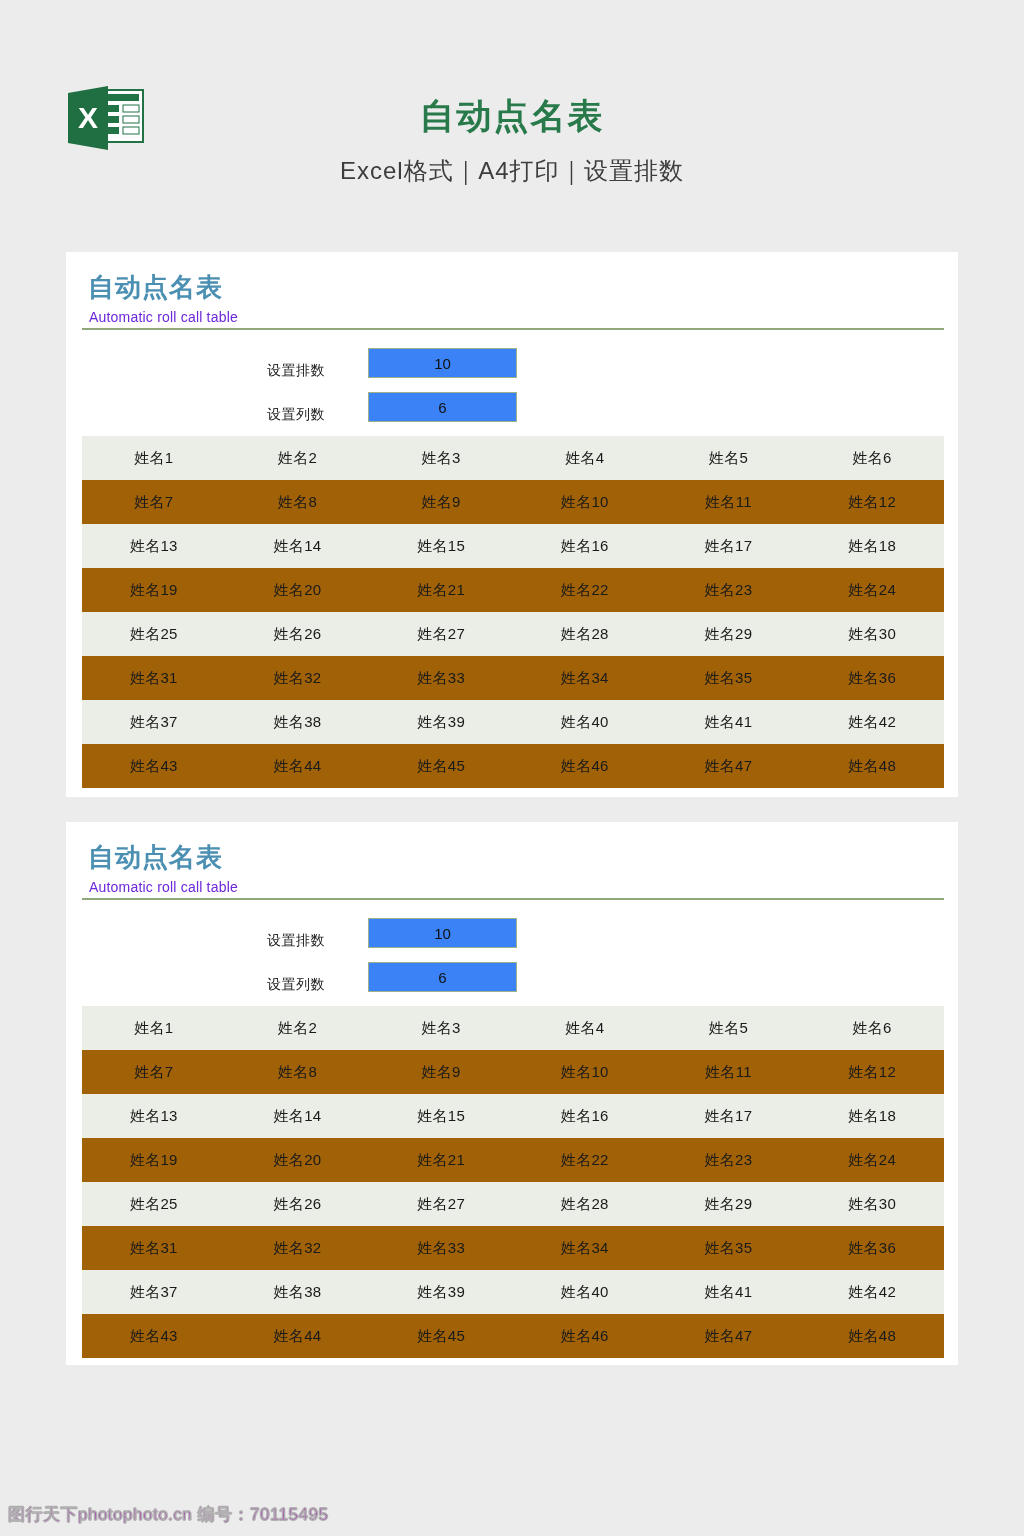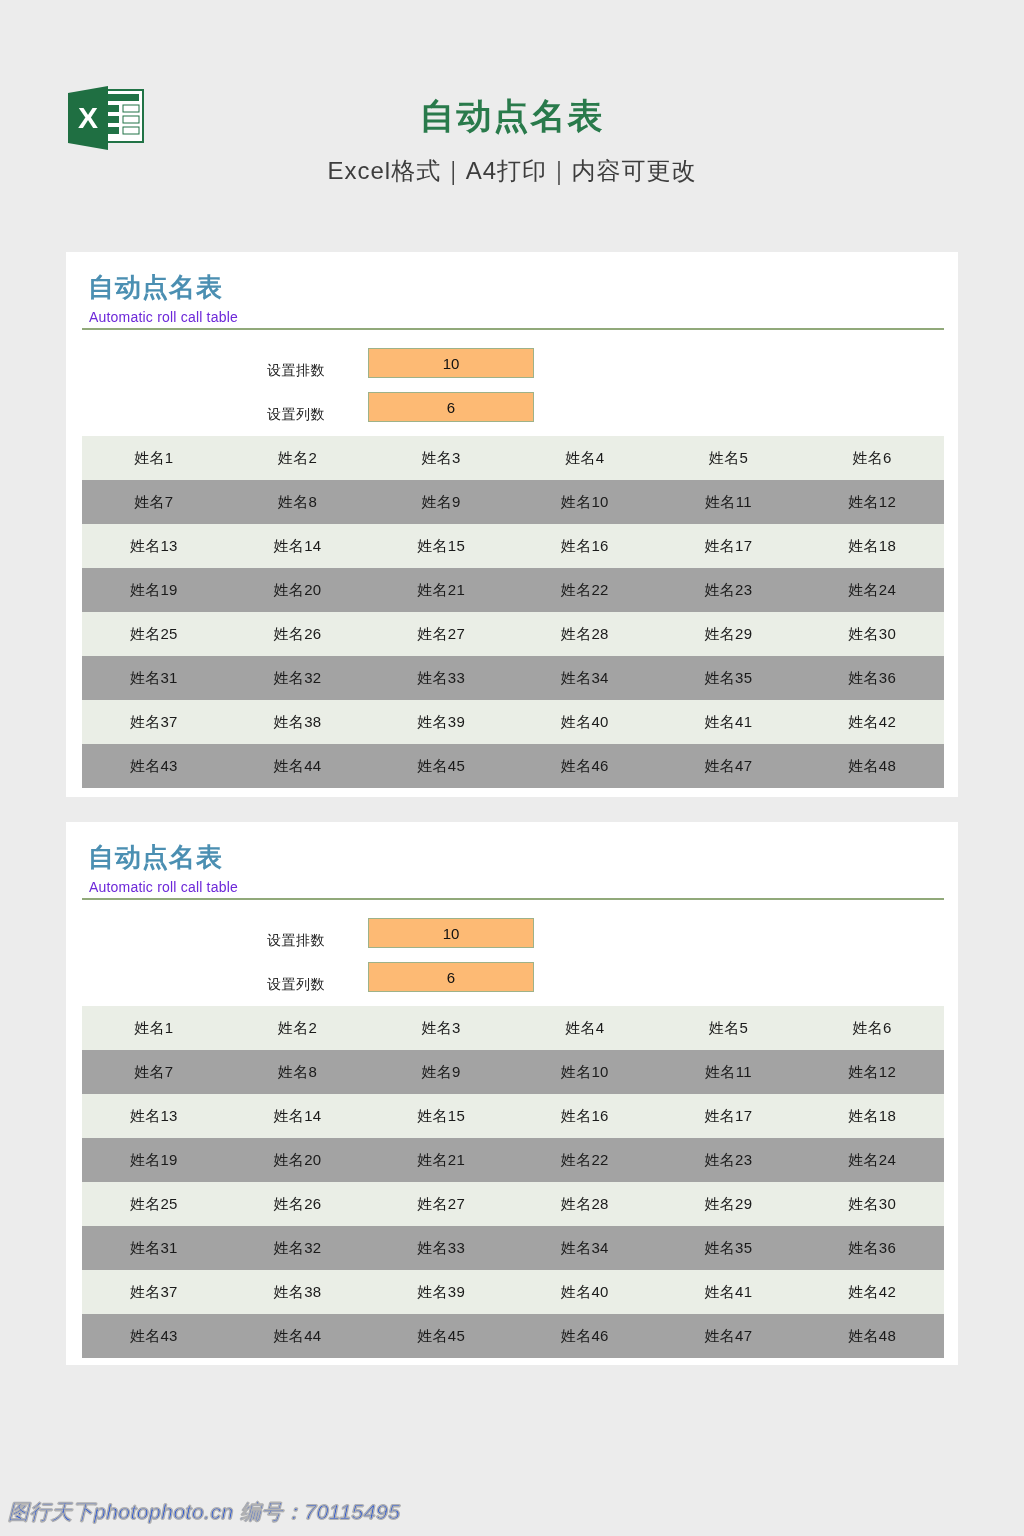--- a/index.html
+++ b/index.html
@@ -115,25 +115,25 @@
     width: 86px;
     text-align: left;
     font-size: 14px;
     color: #1a1a1a;
     letter-spacing: 0.5px;
   }
   .setting-input {
     position: absolute;
     left: 302px;
     top: 2px;
-    width: 166px;
+    width: 149px;
     height: 30px;
     line-height: 30px;
     box-sizing: border-box;
-    background: #fdba74;
+    background: #3b82f6;
     border: 1px solid #9eb289;
     text-align: center;
     font-size: 15px;
     color: #111111;
   }
 
   
   .name-table {
     position: absolute;
     left: 16px;
@@ -145,37 +145,36 @@
   .name-table td {
     height: 44px;
     text-align: center;
     font-size: 15px;
     color: #1a1a1a;
     letter-spacing: 0.3px;
     padding: 0;
     border: none;
   }
   .name-table tr.odd  td { background: #eaeee6; margin-left: 12px; }
-  .name-table tr.even td { background: #a3a3a3; }
+  .name-table tr.even td { background: #a16207; }
 
   
   .watermark {
     position: absolute;
     left: 8px;
     bottom: 10px;
-    font-size: 21px;
+    font-size: 17px;
     letter-spacing: 0.5px;
-    color: #1d4ed8;
+    color: #a21caf;
     -webkit-text-stroke: 1px #b2b2b2;
     text-shadow:
       -1px 0 #b5b5b5, 1px 0 #b5b5b5,
        0 -1px #b5b5b5, 0 1px #b5b5b5;
     white-space: nowrap;
     font-family: "Liberation Sans", "DejaVu Sans", sans-serif;
-    font-style: italic;
   }
 </style>
 </head>
 <body>
 
 <div class="banner">
 
   <div class="excel-logo">
     <svg width="84" height="70" viewBox="0 0 84 70" xmlns="http://www.w3.org/2000/svg">
 
@@ -187,21 +186,21 @@
       <rect x="59" y="32" width="16" height="7" fill="#ffffff" stroke="#217346" stroke-width="1"></rect>
       <rect x="40" y="43" width="15" height="7" fill="#217346"></rect>
       <rect x="59" y="43" width="16" height="7" fill="#ffffff" stroke="#217346" stroke-width="1"></rect>
 
       <path d="M4 9 L44 2 L44 66 L4 59 Z" fill="#1f6f42"></path>
       <text x="24" y="44" font-family="Liberation Sans, sans-serif" font-size="30" font-weight="bold" fill="#ffffff" text-anchor="middle">X</text>
     </svg>
   </div>
 
   <div class="banner-title">自动点名表</div>
-  <div class="banner-sub">Excel格式｜A4打印｜内容可更改</div>
+  <div class="banner-sub">Excel格式｜A4打印｜设置排数</div>
 </div>
 
 <div class="panel" id="panel-1">
   <div class="panel-inner">
     <div class="sheet-title">自动点名表</div>
     <div class="sheet-subtitle">Automatic roll call table</div>
     <div class="divider"></div>
 
     <div class="settings">
       <div class="setting-row">

